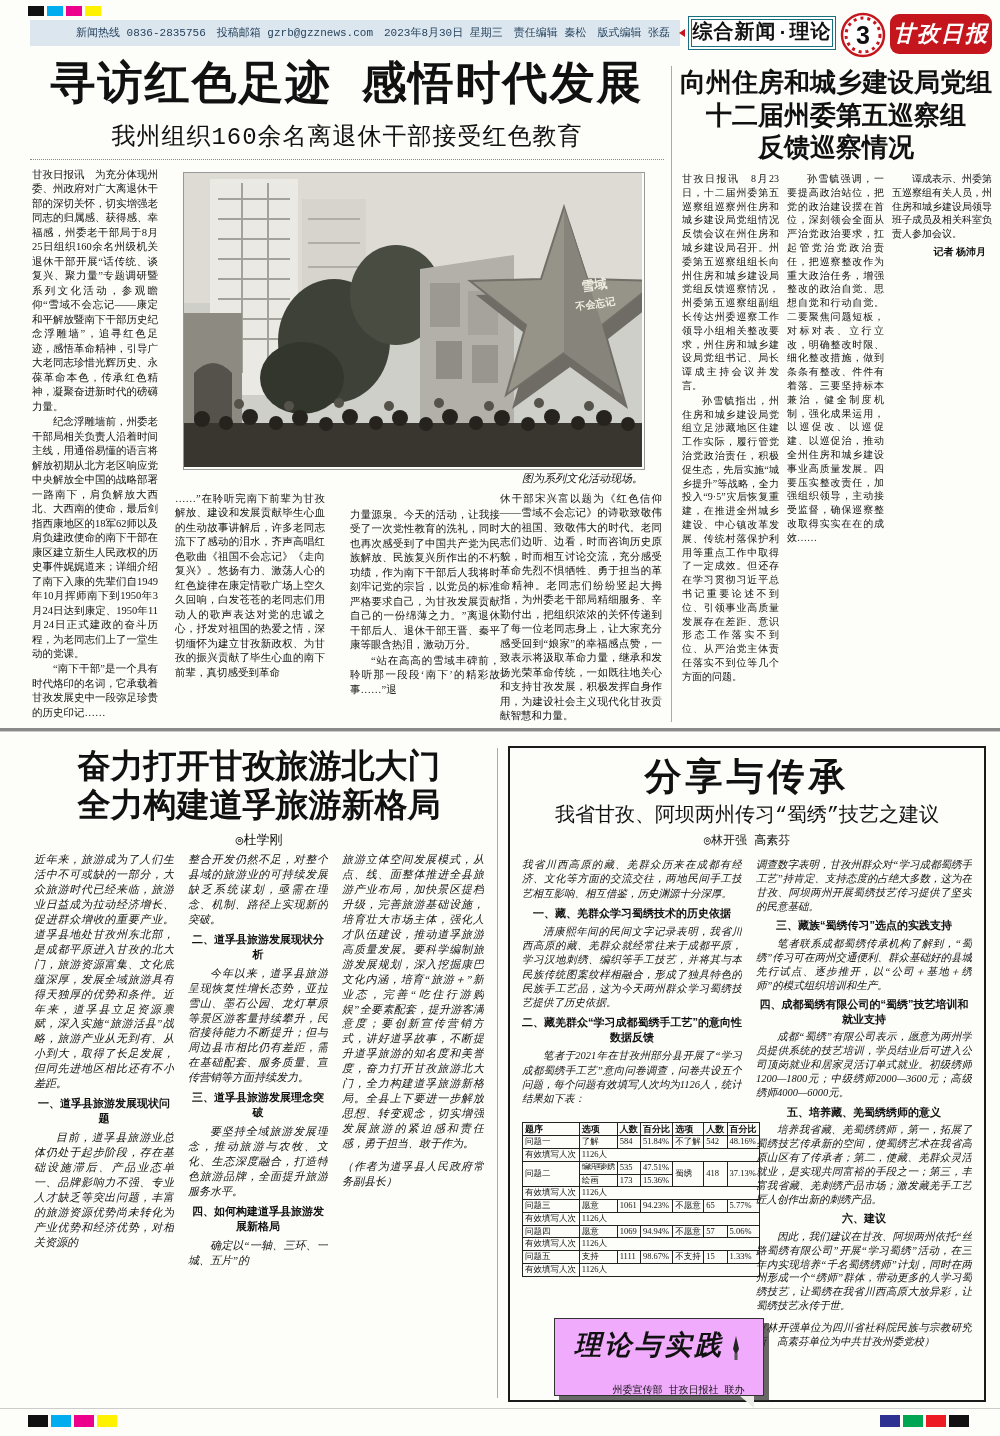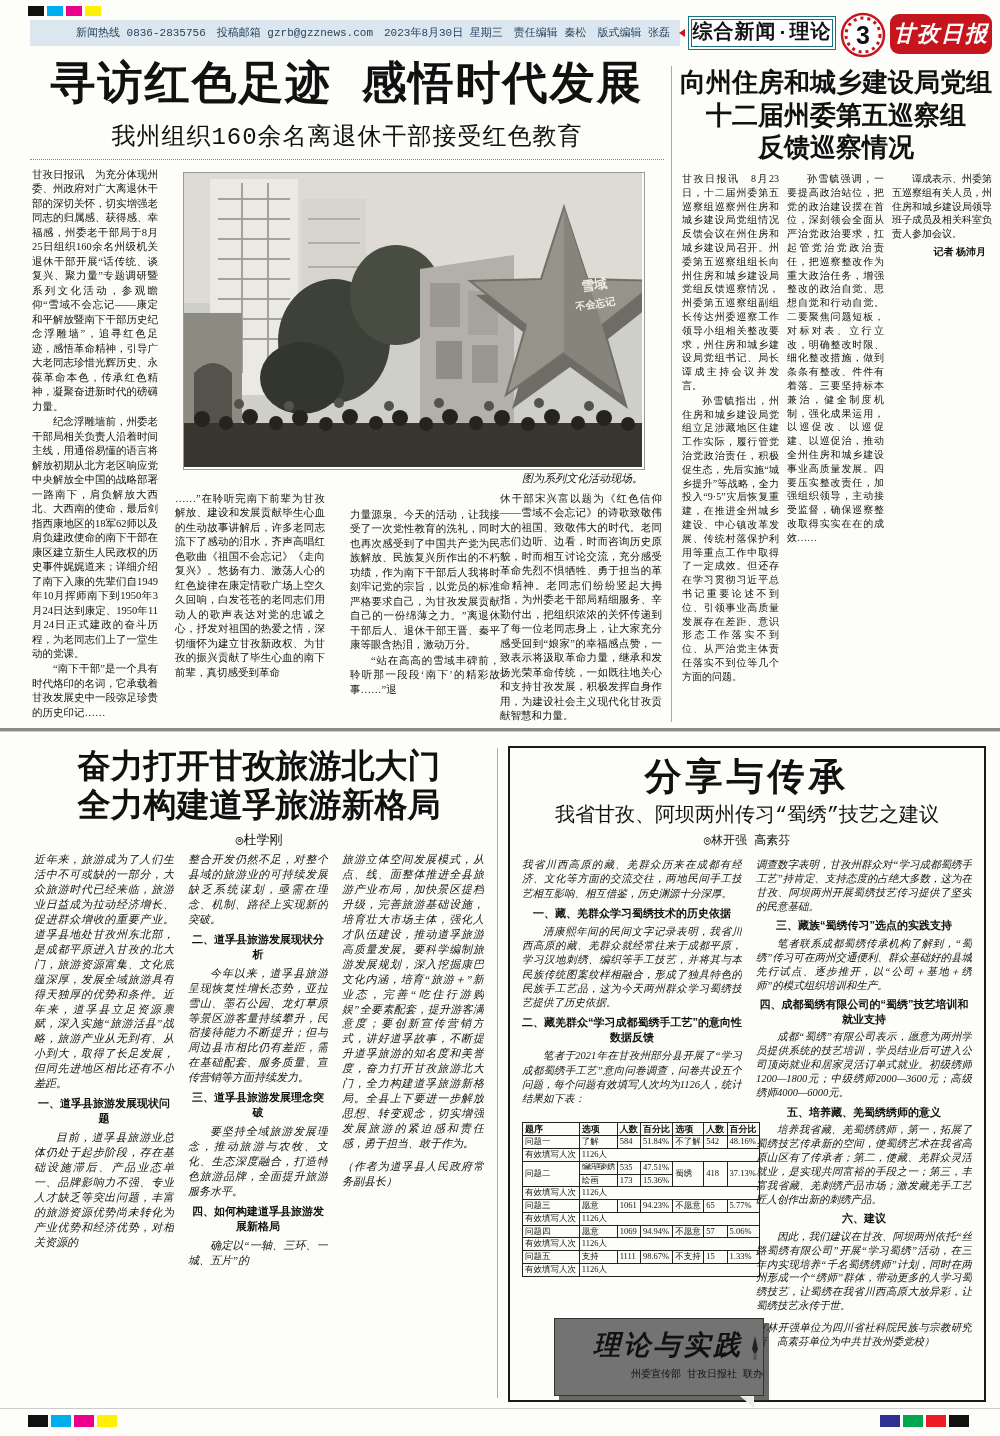--- a/index.html
+++ b/index.html
@@ -42,24 +42,24 @@
   .embr-box{left:508px;top:746px;width:478px;height:656px;border:2px solid #1a1a1a;box-sizing:border-box;}
   .embr-h{left:508px;top:752px;width:478px;text-align:center;font-size:37px;font-weight:900;letter-spacing:4px;}
   .embr-sub{left:508px;top:801px;width:478px;text-align:center;font-size:20px;}
   .embr-author{left:508px;top:832px;width:478px;text-align:center;font-size:12px;}
   
   table.survey{border-collapse:collapse;width:238px;font-size:8.5px;line-height:1.15;font-style:normal;}
   table.survey th,table.survey td{border:1px solid #222;padding:1px 2px;text-align:left;}
   table.survey th{font-weight:bold;font-size:9px;}
   td.sq{letter-spacing:-1px;font-size:7.5px;white-space:nowrap;}
   
-  .tp-box{left:554px;top:1318px;width:210px;height:78px;background:#737373;border:1.5px solid #333;
-          box-shadow:5px 5px 0 rgba(40,40,40,.7);box-sizing:border-box;text-align:right;}
+  .tp-box{left:554px;top:1318px;width:210px;height:78px;background:#f0abfc;border:1.5px solid #333;
+          box-shadow:5px 5px 0 rgba(40,40,40,.7);box-sizing:border-box;text-align:center;}
   .tp-title{font-size:27px;font-weight:900;font-style:italic;letter-spacing:3px;margin-top:8px;}
-  .tp-sub{font-size:10px;margin-top:4px;padding-left:39px;}
+  .tp-sub{font-size:10px;margin-top:20px;padding-left:39px;}
   .tp-tail{left:740px;top:1396px;width:0;height:0;border-left:14px solid transparent;border-top:12px solid #eceae4;}
   .hairline{left:0;top:1408px;width:1000px;border-top:1px solid #ccc;}
   .attr{text-indent:0 !important;margin-top:8px !important;}
 </style>
 </head>
 <body>
 
 <div class="page">
 
   <div class="abs reg" style="left:28px;top:6px;">

